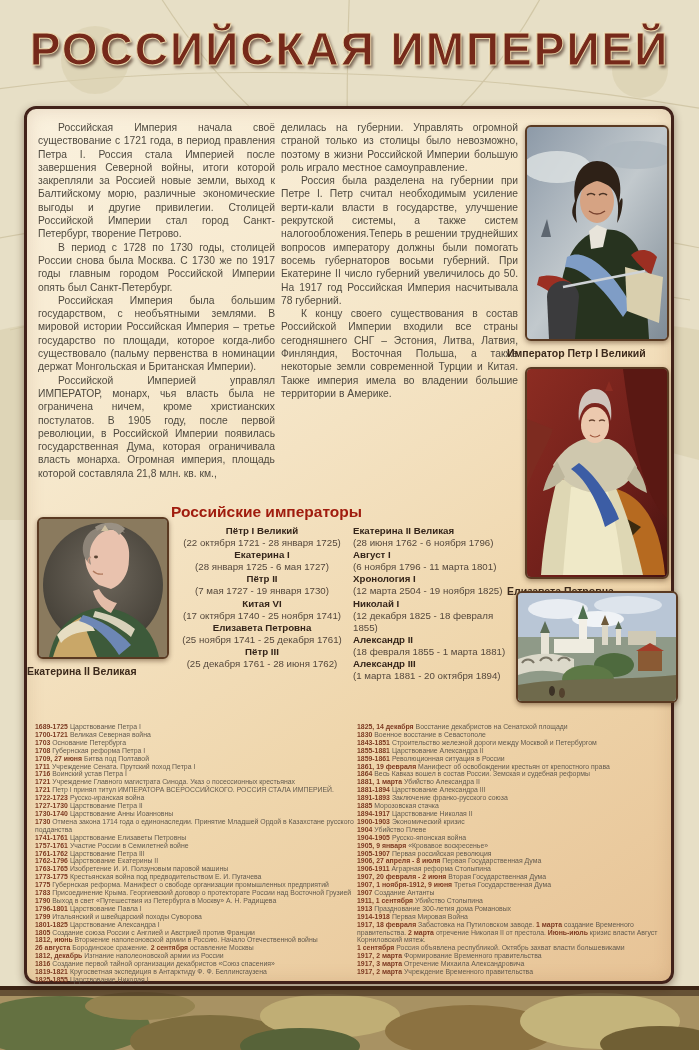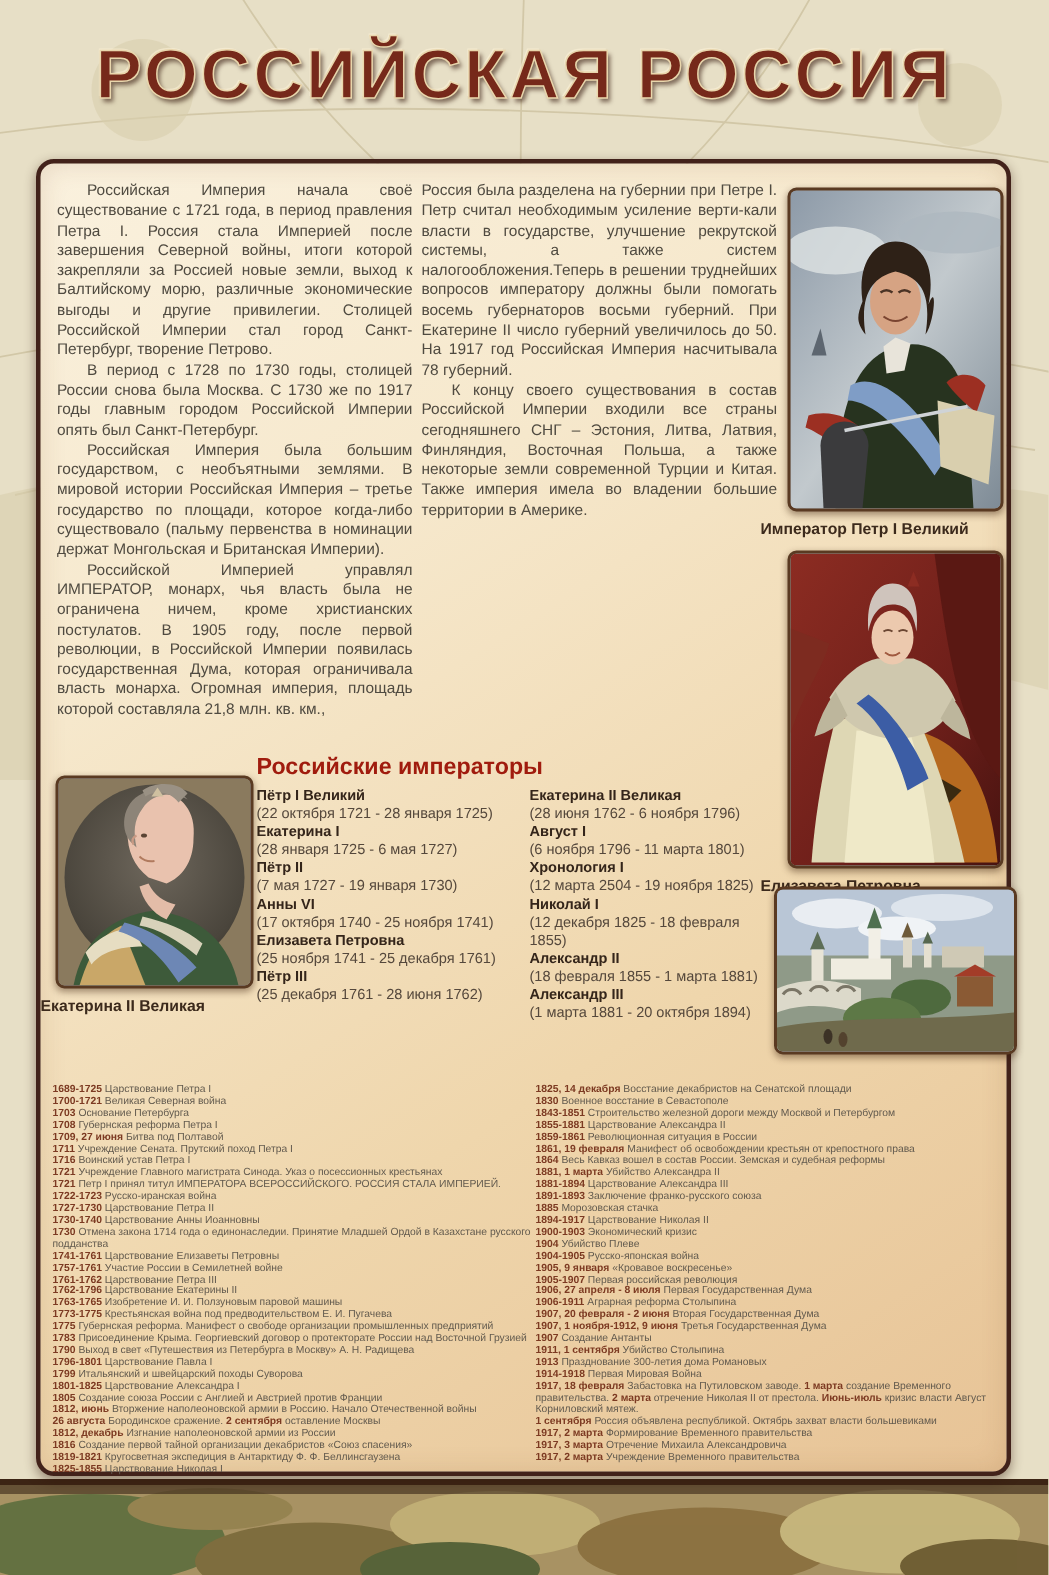--- a/index.html
+++ b/index.html
@@ -50,21 +50,21 @@
   .cap-cath  { position:absolute; left:0px; top:556px; width:152px; }
   .caption {
     font-size:10.5px; font-weight:bold; color:#3c2a1c;
   }
   
   .emp-heading {
     position:absolute; left:144px; top:394px;
     font-size:15.5px; font-weight:bold; color:#a01c0e;
   }
   .emp-col { position:absolute; top:416px; font-size:9.7px; line-height:12.1px; color:#55483c; }
-  .emp-col1 { left:144px; width:182px; }
+  .emp-col1 { left:144px; width:182px;text-align:center; }
   .emp-col2 { left:326px; width:164px; }
   .emp-name { font-weight:bold; color:#34251a; }
   
   .chrono-heading {
     position:absolute; left:8px; top:584px;
     font-size:17.5px; font-weight:bold; color:#a01c0e; letter-spacing:.5px;
   }
   .chrono-col { position:absolute; top:614px; font-size:6.9px; line-height:7.9px; color:#625a4e; }
   .chrono-col1 { left:8px;  width:322px; }
   .chrono-col2 { left:330px; width:312px; }
@@ -101,31 +101,32 @@
     <ellipse cx="330" cy="30" rx="70" ry="22" fill="#c3b277"></ellipse>
     <ellipse cx="300" cy="60" rx="60" ry="18" fill="#4f5e35"></ellipse>
     <ellipse cx="470" cy="45" rx="85" ry="26" fill="#8a6f3e"></ellipse>
     <ellipse cx="600" cy="35" rx="80" ry="28" fill="#c8b87e"></ellipse>
     <ellipse cx="660" cy="58" rx="60" ry="18" fill="#6b5a30"></ellipse>
     <ellipse cx="140" cy="20" rx="55" ry="14" fill="#93824e"></ellipse>
   </g>
   <rect y="4" width="699" height="6" fill="#2e1c10" opacity="0.55"></rect>
 </svg>
 
-<div class="title">РОССИЙСКАЯ РОССИЯ</div>
+<div class="title">РОССИЙСКАЯ ИМПЕРИЕЙ</div>
 
 <div class="panel">
 
   <div class="intro-col col1">
       <p class="body-para">Российская Империя начала своё существование с 1721 года, в период правления Петра I. Россия стала Империей после завершения Северной войны, итоги которой закрепляли за Россией новые земли, выход к Балтийскому морю, различные экономические выгоды и другие привилегии. Столицей Российской Империи стал город Санкт-Петербург, творение Петрово.</p>
       <p class="body-para">В период с 1728 по 1730 годы, столицей России снова была Москва. С 1730 же по 1917 годы главным городом Российской Империи опять был Санкт-Петербург.</p>
       <p class="body-para">Российская Империя была большим государством, с необъятными землями. В мировой истории Российская Империя – третье государство по площади, которое когда-либо существовало (пальму первенства в номинации держат Монгольская и Британская Империи).</p>
       <p class="body-para">Российской Империей управлял ИМПЕРАТОР, монарх, чья власть была не ограничена ничем, кроме христианских постулатов. В 1905 году, после первой революции, в Российской Империи появилась государственная Дума, которая ограничивала власть монарха. Огромная империя, площадь которой составляла 21,8 млн. кв. км.,</p>
     </div>
   <div class="intro-col col2">
+      <p class="body-para">делилась на губернии. Управлять огромной страной только из столицы было невозможно, поэтому в жизни Российской Империи большую роль играло местное самоуправление.</p>
       <p class="body-para">Россия была разделена на губернии при Петре I. Петр считал необходимым усиление верти-кали власти в государстве, улучшение рекрутской системы, а также систем налогообложения.Теперь в решении труднейших вопросов императору должны были помогать восемь губернаторов восьми губерний. При Екатерине II число губерний увеличилось до 50. На 1917 год Российская Империя насчитывала 78 губерний.</p>
       <p class="body-para">К концу своего существования в состав Российской Империи входили все страны сегодняшнего СНГ – Эстония, Литва, Латвия, Финляндия, Восточная Польша, а также некоторые земли современной Турции и Китая. Также империя имела во владении большие территории в Америке.</p>
     </div>
 
   <div class="portrait-frame p-peter">
     <svg width="140" height="212" viewBox="0 0 140 212" preserveAspectRatio="none">
       <defs>
         <linearGradient id="sky1" x1="0" y1="0" x2="1" y2="1">
           <stop offset="0" stop-color="#8d9aa8"></stop>
             <stop offset="0.5" stop-color="#c2c9cd"></stop>
@@ -245,21 +246,21 @@
       </div>
       <div class="emp">
         <div class="emp-name">Екатерина I</div>
         <div class="emp-dates">(28 января 1725 - 6 мая 1727)</div>
       </div>
       <div class="emp">
         <div class="emp-name">Пётр II</div>
         <div class="emp-dates">(7 мая 1727 - 19 января 1730)</div>
       </div>
       <div class="emp">
-        <div class="emp-name">Анны VI</div>
+        <div class="emp-name">Китая VI</div>
         <div class="emp-dates">(17 октября 1740 - 25 ноября 1741)</div>
       </div>
       <div class="emp">
         <div class="emp-name">Елизавета Петровна</div>
         <div class="emp-dates">(25 ноября 1741 - 25 декабря 1761)</div>
       </div>
       <div class="emp">
         <div class="emp-name">Пётр III</div>
         <div class="emp-dates">(25 декабря 1761 - 28 июня 1762)</div>
       </div>

